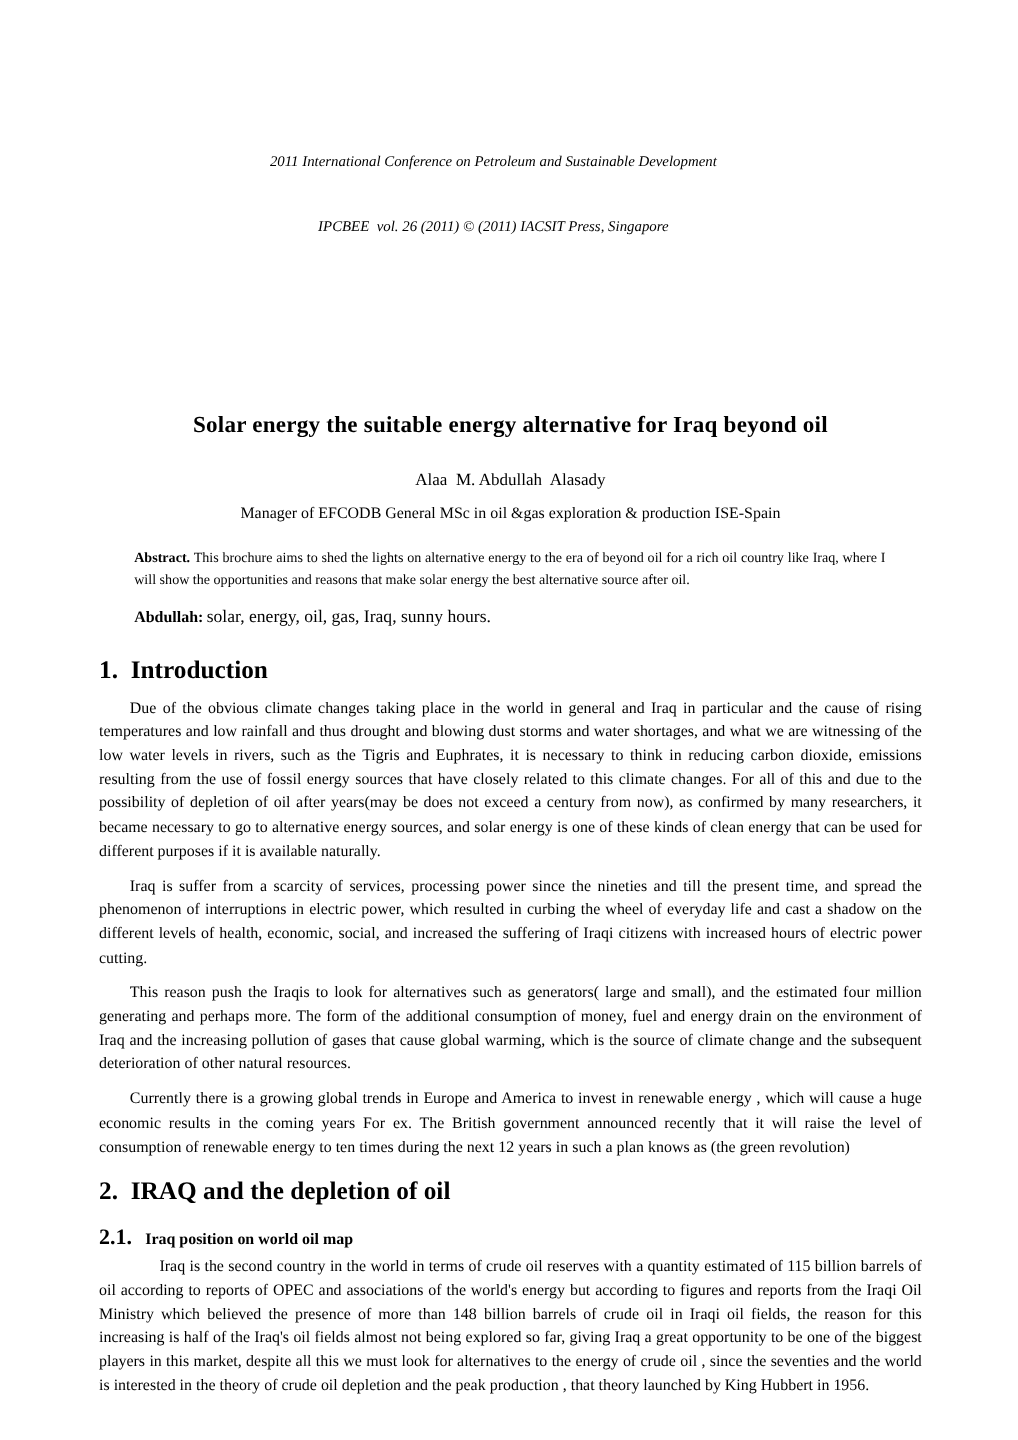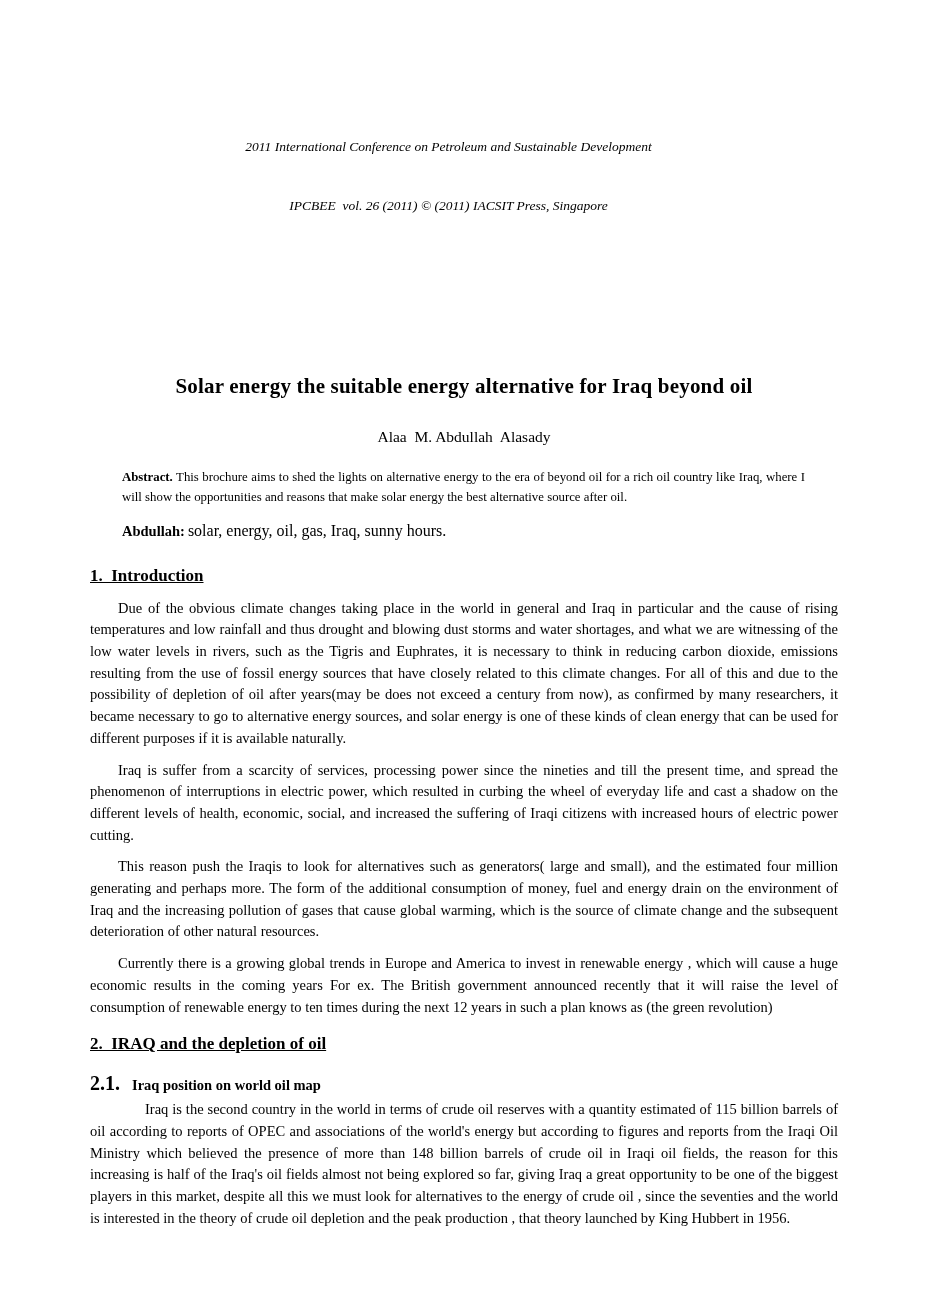--- a/index.html
+++ b/index.html
@@ -52,24 +52,23 @@
   }
   .abstract .abs-label { font-weight: bold; }
   .keywords {
     margin: 14px 33px 0 32px;
     font-size: 12px;
   }
   .kw-label { font-weight: bold; font-size: 14.5px; }
   .kw-text { font-size: 16px; }
   .sec-heading {
     margin-top: 26px;
-    font-size: 17px;
+    font-size: 23px;
     font-weight: bold;
     white-space: pre-wrap;
-    text-decoration: underline;
   }
   .sec-heading.sec2 { margin-top: 16px; }
   .sub-heading {
     margin-top: 18px;
     font-weight: bold;
     white-space: pre-wrap;
   }
   .sub-heading .sub-num { font-size: 20px; margin-right: 12px; }
   .sub-heading .sub-title { font-size: 14.5px; }
   .body-p {
@@ -89,20 +88,21 @@
 
   <div class="conf-header">
     <div>2011 International Conference on Petroleum and Sustainable Development</div>
     <div>IPCBEE  vol. 26 (2011) © (2011) IACSIT Press, Singapore</div>
   </div>
 
   <h1 class="paper-title">Solar energy the suitable energy alternative for Iraq beyond oil</h1>
 
   <div class="author">Alaa  M. Abdullah  Alasady</div>
 
+  <div class="affiliation">Manager of EFCODB General MSc in oil &amp;gas exploration &amp; production ISE-Spain</div>
 
   <p class="abstract"><span class="abs-label">Abstract.</span>
     <span>This brochure aims to shed the lights on alternative energy to the era of beyond oil for a rich oil country like Iraq, where I will show the opportunities and reasons that make solar energy the best alternative source after oil.</span></p>
 
   <p class="keywords"><span class="kw-label">Abdullah:</span>
     <span class="kw-text">solar, energy, oil, gas, Iraq, sunny hours.</span></p>
 
   <h2 class="sec-heading">1.  Introduction</h2>
 
   <p class="body-p first-after-heading">Due of the obvious climate changes taking place in the world in general and Iraq in particular and the cause of rising temperatures and low rainfall and thus drought and blowing dust storms and water shortages, and what we are witnessing of the low water levels in rivers, such as the Tigris and Euphrates, it is necessary to think in reducing carbon dioxide, emissions resulting from the use of fossil energy sources that have closely related to this climate changes. For all of this and due to the possibility of depletion of oil after years(may be does not exceed a century from now), as confirmed by many researchers, it became necessary to go to alternative energy sources, and solar energy is one of these kinds of clean energy that can be used for different purposes if it is available naturally.</p>

